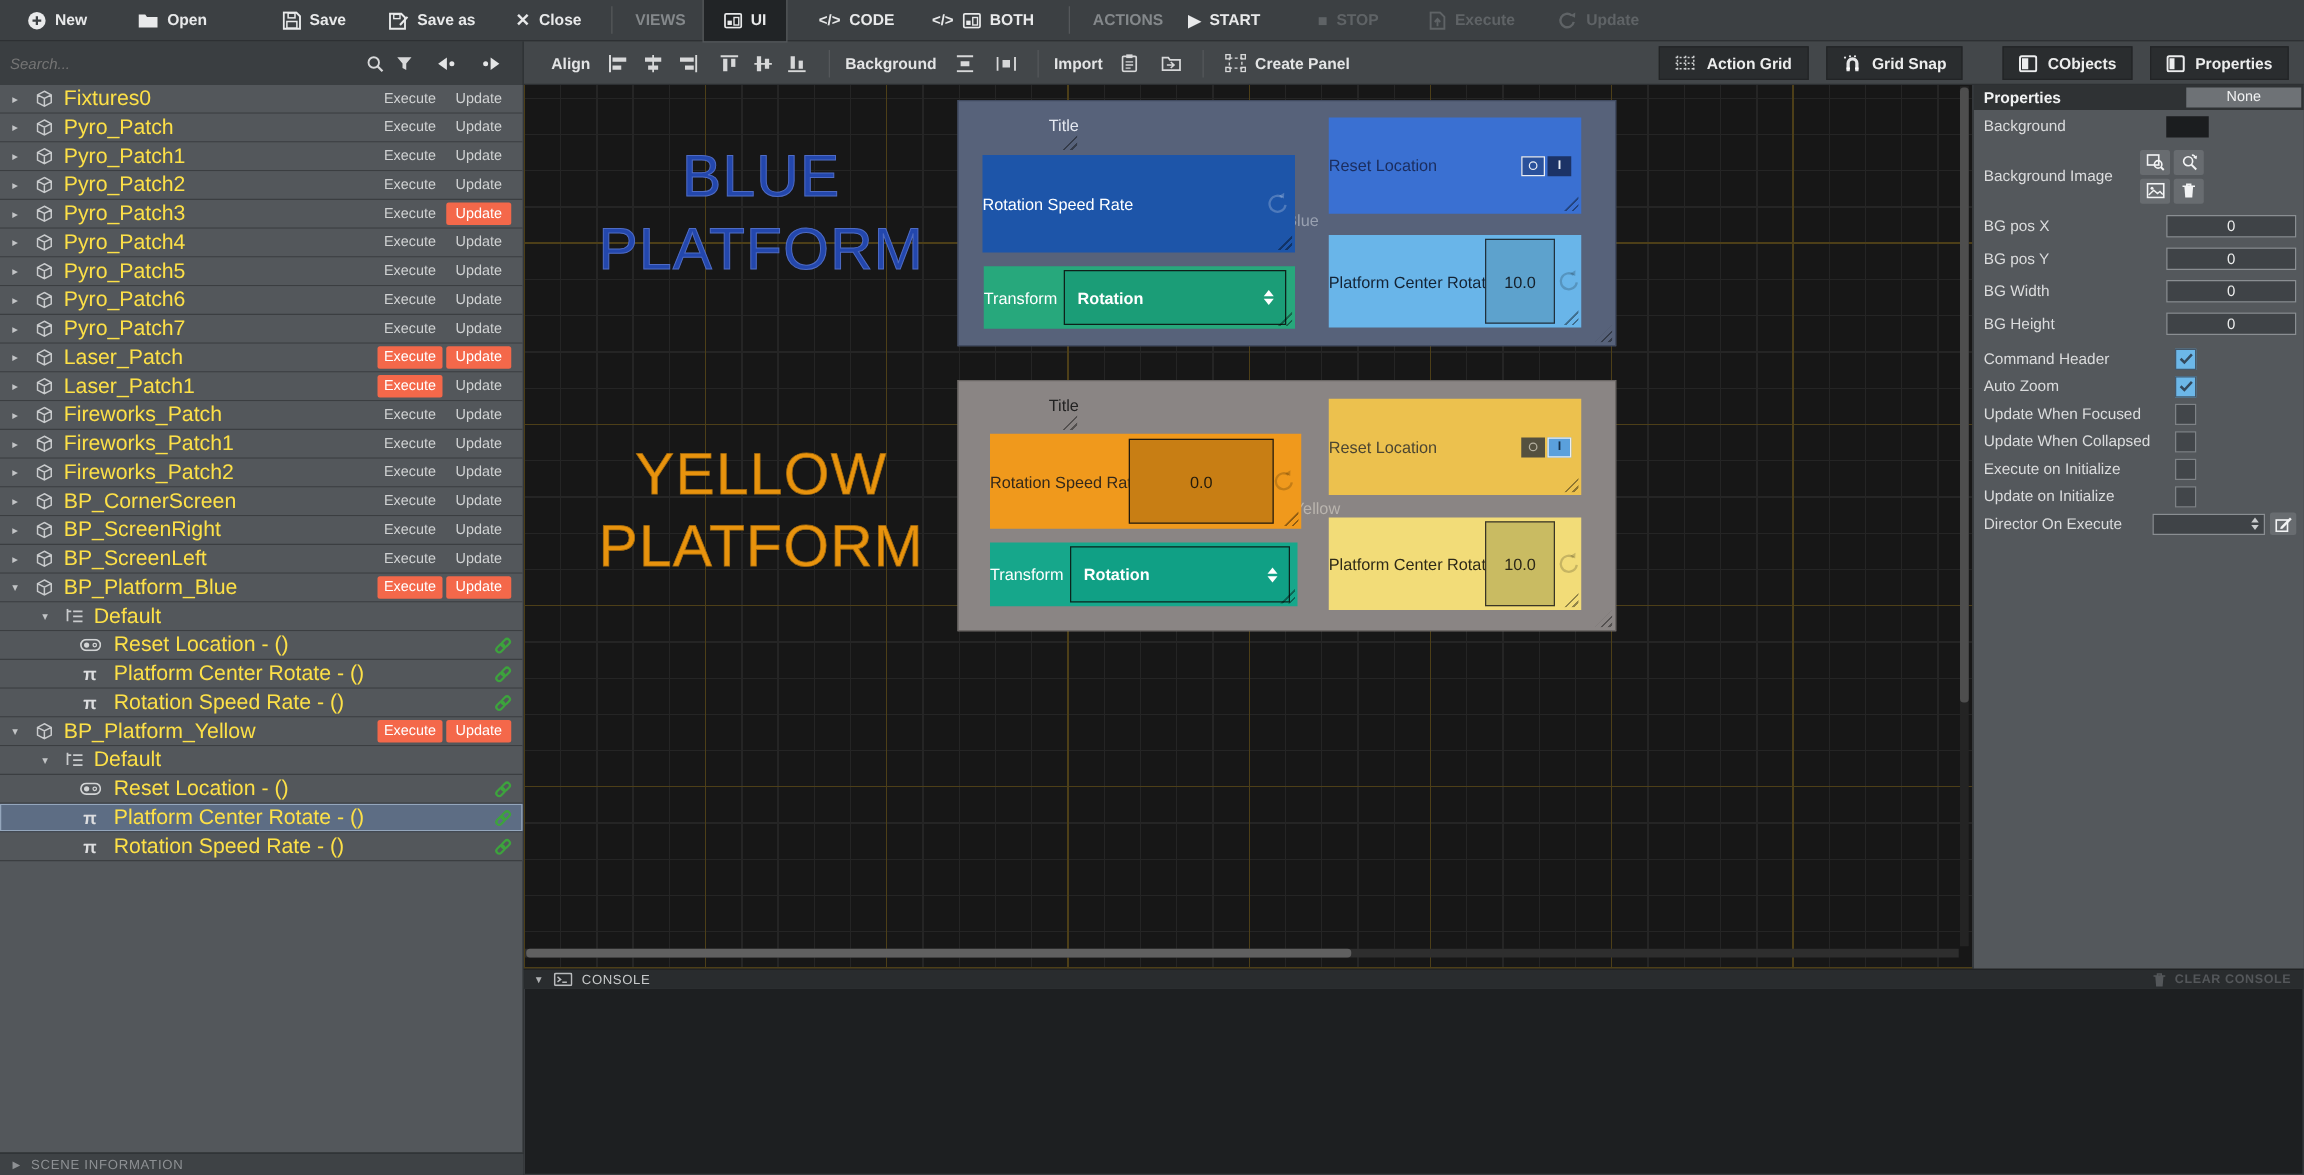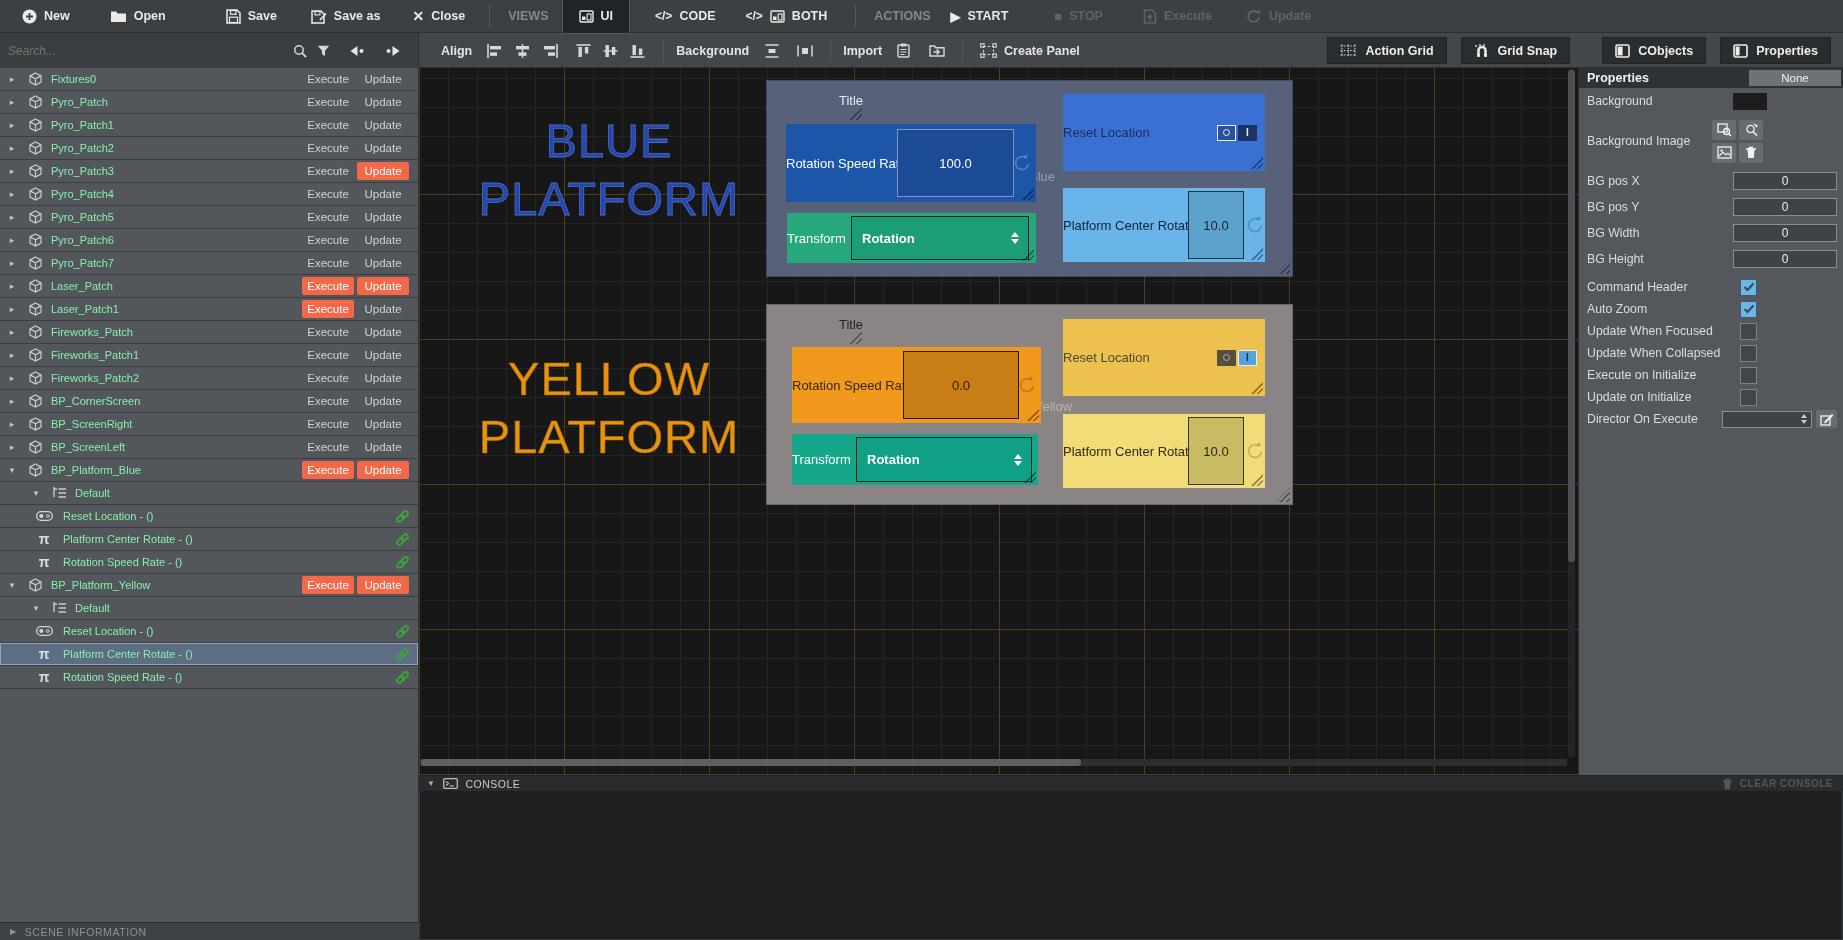--- a/index.html
+++ b/index.html
@@ -33,23 +33,23 @@
   .panelbtn { background:#2a2d2f; border:1px solid #222426; color:#eceded; height:27px;
     padding:0 12px; display:flex; gap:8px; align-items:center; font-size:12.5px; font-weight:600; }
   .panelbtn.gapL { margin-left:18px; }
 
   
   #sidebar { position:absolute; left:0; top:68px; width:419px; height:854px; background:#53575b;
     border-right:1px solid #2d3033; z-index:20; }
   .srow { height:23px; border-bottom:1px solid #3b3e41; display:flex; align-items:center; background:#53575b; }
   .chev { width:24px; text-align:center; font-size:9px; color:#c2c4c6; }
   .g1 .chev { margin-left:24px; }
-  .p2 { padding-left:30px; }
+  .p2 { padding-left:58px; }
   .cube, .treeic { width:22px; display:flex; justify-content:center; }
-  .rlbl { flex:1; color:#86efac; font-size:11px; padding-left:5px; white-space:nowrap; }
+  .rlbl { flex:1; color:#fde047; font-size:17px; padding-left:5px; white-space:nowrap; }
   .act { width:52px; height:18px; line-height:18px; text-align:center; font-size:11.5px;
     color:#d0d2d3; border-radius:2px; margin-right:3px; }
   .act.upd { margin-right:9px; }
   .act.on { background:#f4684a; color:#fff; }
   .sel { background:#5d6d84; box-shadow:inset 0 0 0 1px #94a6bc; }
   .pic { width:28px; display:flex; justify-content:center; align-items:center; }
   .piglyph { color:#dcdddf; font-weight:700; font-size:14px; }
   .linkic { margin-right:8px; display:flex; }
 
   #footerbar { position:absolute; left:0; top:922px; width:419px; height:18px; background:#3e4245;
@@ -753,21 +753,20 @@
     <div>PLATFORM</div>
   </div>
 
   <div class="grp" id="bluegrp">
     <span class="grp-title">Title</span>
     <span class="title-hatch hatch"></span>
     <span class="occl">Blue</span>
 
     <div class="wdg" id="b-rsr">
       <span class="wlabel">Rotation Speed Rate</span>
-      <span class="valbox">100.0</span>
       <span class="ghostrot ghost-w"><svg width="22" height="22" viewBox="0 0 24 24">
             <path d="M19 13 A7 7 0 1 1 16.2 6.4" fill="none" stroke="currentColor" stroke-width="2"></path>
             <path d="M17.9 2.3 L17.6 7.4 L13.2 5.3 Z" fill="currentColor"></path>
           </svg></span>
       <span class="rz hatch"></span>
     </div>
 
     <div class="wdg" id="b-transform">
       <span class="wlabel">Transform</span>
       <span class="ddown">

